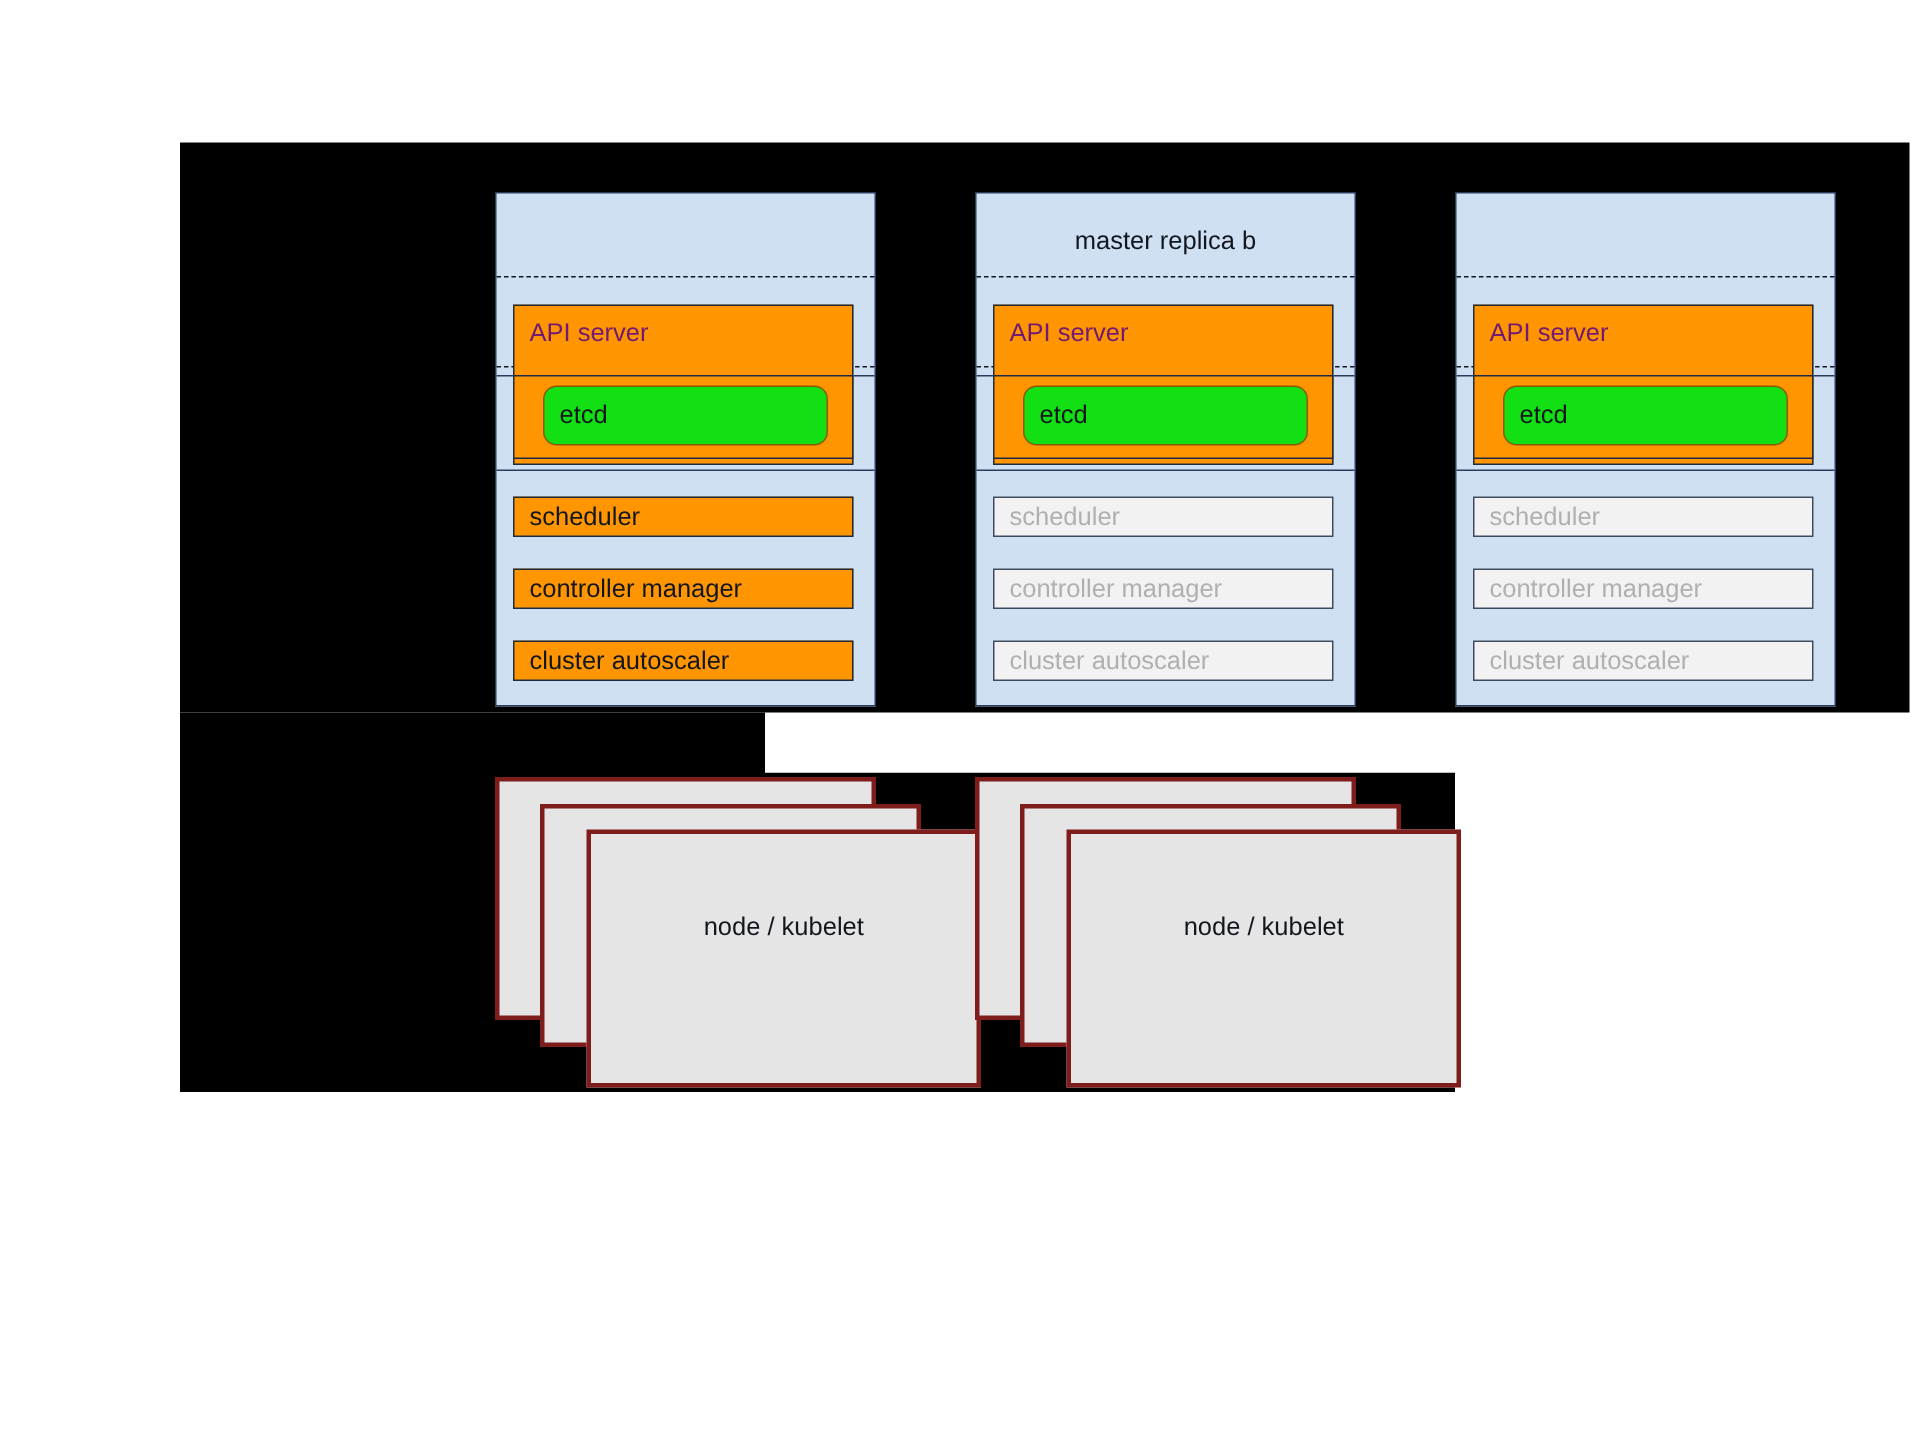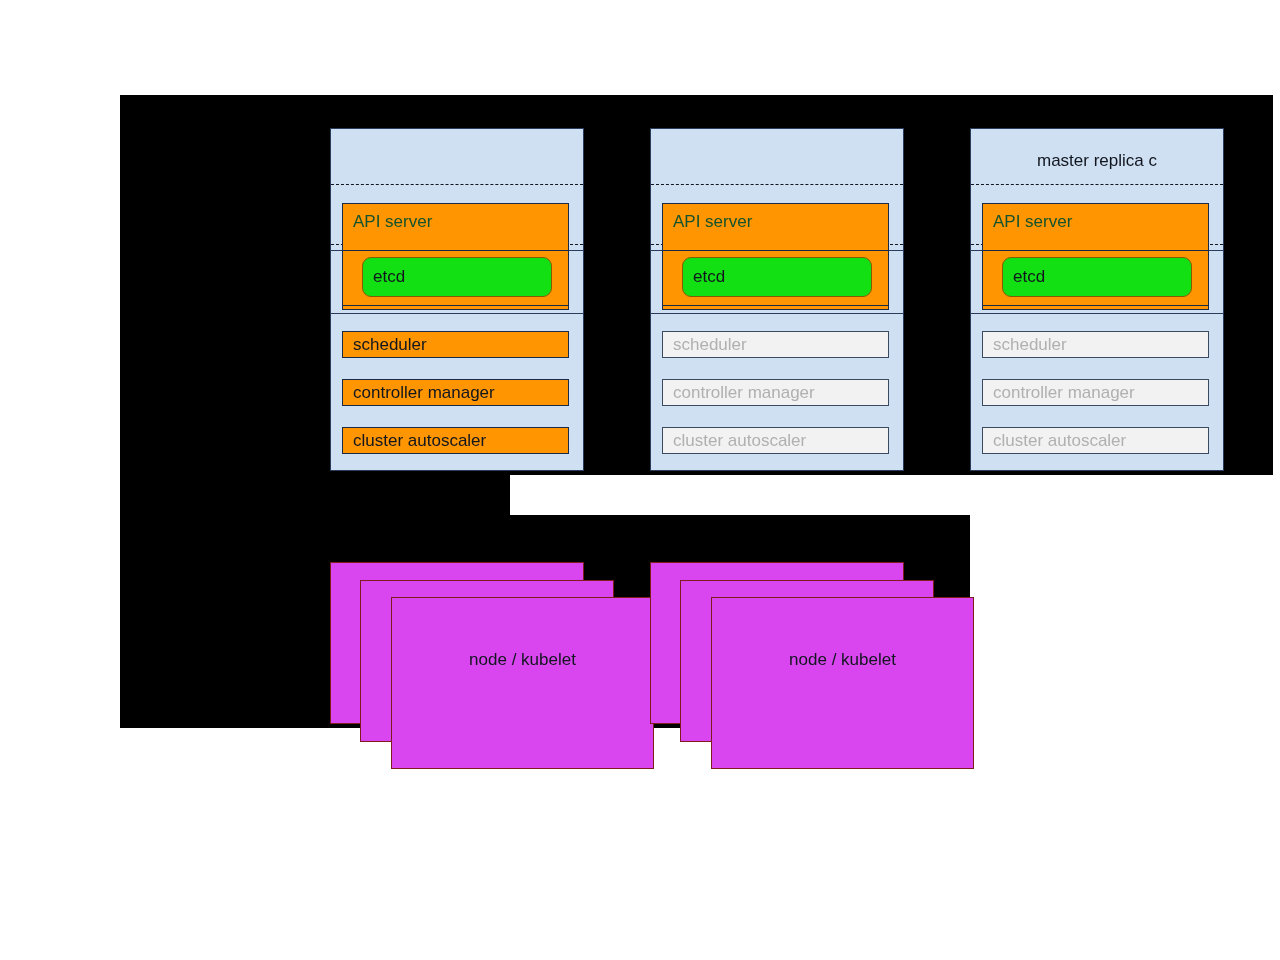--- a/index.html
+++ b/index.html
@@ -96,21 +96,21 @@
     box-sizing: border-box;
     background: #ff9500;
     border: 1px solid #1c2b45;
   }
 
   .apiserver-label {
     position: absolute;
     left: 10px;
     top: 8px;
     font-size: 17px;
-    color: #14532d;
+    color: #701a75;
   }
 
   .etcd-shell {
     position: absolute;
     box-sizing: border-box;
     background: #ff9500;
     border: 1px solid #1c2b45;
   }
 
   .etcd-pill {
@@ -123,23 +123,22 @@
     align-items: center;
     padding-left: 10px;
     font-size: 17px;
     color: #11161f;
   }
 
   
   .node-layer {
     position: absolute;
     box-sizing: border-box;
-    background: #d946ef;
-    border: 1px solid #7f1d1d;
-    margin-top: 44px;
+    background: #e5e5e5;
+    border: 3px solid #7f1d1d;
   }
 
   .node-front {
     display: flex;
     align-items: flex-start;
     justify-content: center;
   }
 
   .node-label {
     margin-top: 52px;
@@ -179,20 +178,21 @@
     <span>scheduler</span>
   </div>
   <div class="comp" style="left:342px; top:379px; width:227px; height:27px;">
     <span>controller manager</span>
   </div>
   <div class="comp" style="left:342px; top:427px; width:227px; height:27px;">
     <span>cluster autoscaler</span>
   </div>
 
   <div class="box replica" style="left:650px; top:128px; width:254px; height:343px;">
+    <div class="replica-title">master replica b</div>
     <div class="hdash" style="top:55px;"></div>
     <div class="hdash" style="top:115px;"></div>
     <div class="hsolid" style="top:121px;"></div>
     <div class="hsolid" style="top:184px;"></div>
   </div>
 
   <div class="apiserver-shell" style="left:662px; top:203px; width:227px; height:107px;">
     <div class="apiserver-label">API server</div>
   </div>
   <div class="etcd-shell" style="left:662px; top:250px; width:227px; height:56px;"></div>
@@ -204,21 +204,20 @@
     <span>scheduler</span>
   </div>
   <div class="comp inactive" style="left:662px; top:379px; width:227px; height:27px;">
     <span>controller manager</span>
   </div>
   <div class="comp inactive" style="left:662px; top:427px; width:227px; height:27px;">
     <span>cluster autoscaler</span>
   </div>
 
   <div class="box replica" style="left:970px; top:128px; width:254px; height:343px;">
-    <div class="replica-title">master replica c</div>
     <div class="hdash" style="top:55px;"></div>
     <div class="hdash" style="top:115px;"></div>
     <div class="hsolid" style="top:121px;"></div>
     <div class="hsolid" style="top:184px;"></div>
   </div>
 
   <div class="apiserver-shell" style="left:982px; top:203px; width:227px; height:107px;">
     <div class="apiserver-label">API server</div>
   </div>
   <div class="etcd-shell" style="left:982px; top:250px; width:227px; height:56px;"></div>

